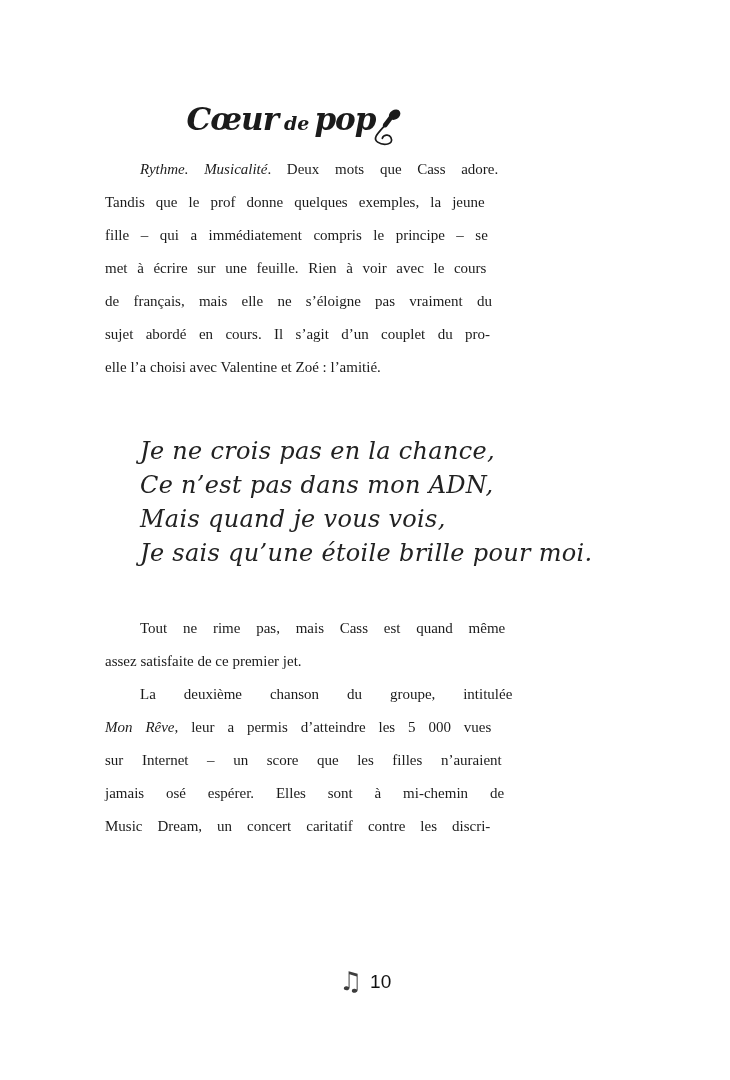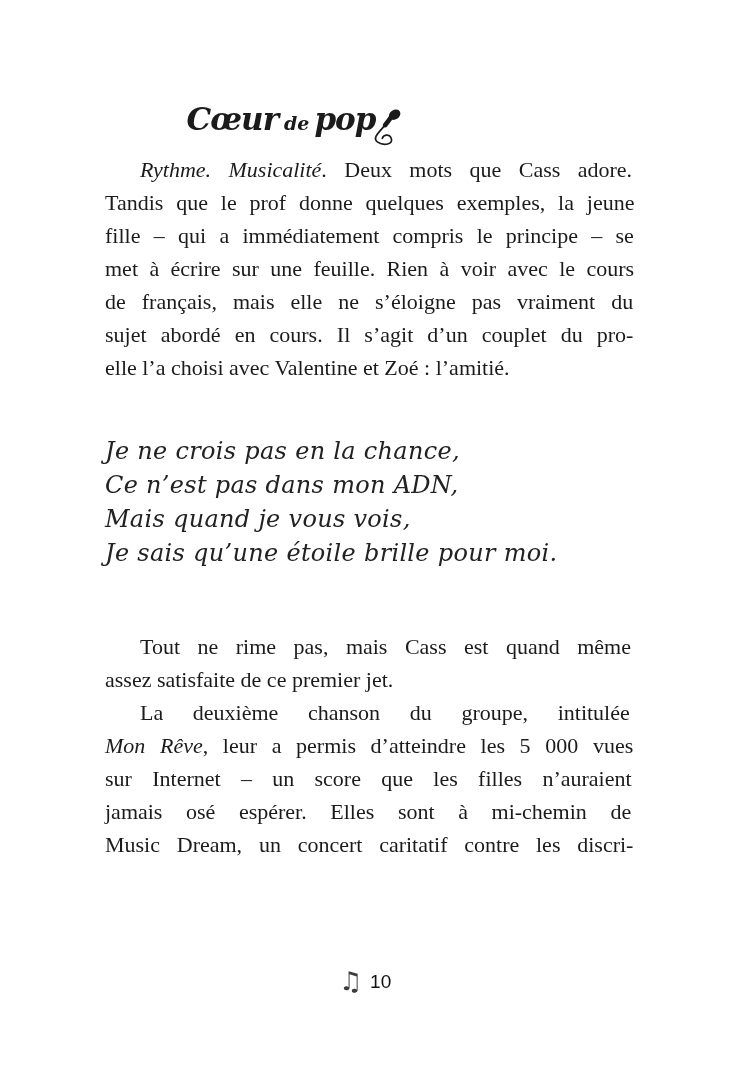--- a/index.html
+++ b/index.html
@@ -51,39 +51,40 @@
   .column {
     position: absolute;
     left: 105px;
     top: 153px;
     width: 508px;
   }
   .para { width: 508px; }
   .line {
     height: 33px;
     line-height: 33px;
-    font-size: 22px;
+    font-size: 15px;
     white-space: nowrap;
   }
   .line.ind { padding-left: 35px; }
   .it { font-style: italic; }
   
   .lyrics {
     margin-top: 50px;
+    margin-left: 35px;
   }
   .lyric-line {
     height: 34px;
     line-height: 34px;
     font-family: "DejaVu Serif", serif;
     font-style: italic;
     font-size: 24px;
     color: #222222;
     letter-spacing: 0.3px;
   }
-  .para-2 { margin-top: 60px; }
+  .para-2 { margin-top: 42px; }
   
   .footer {
     position: absolute;
     top: 968px;
     left: 0;
     width: 730px;
     display: flex;
     justify-content: center;
     align-items: center;
     gap: 8px;

